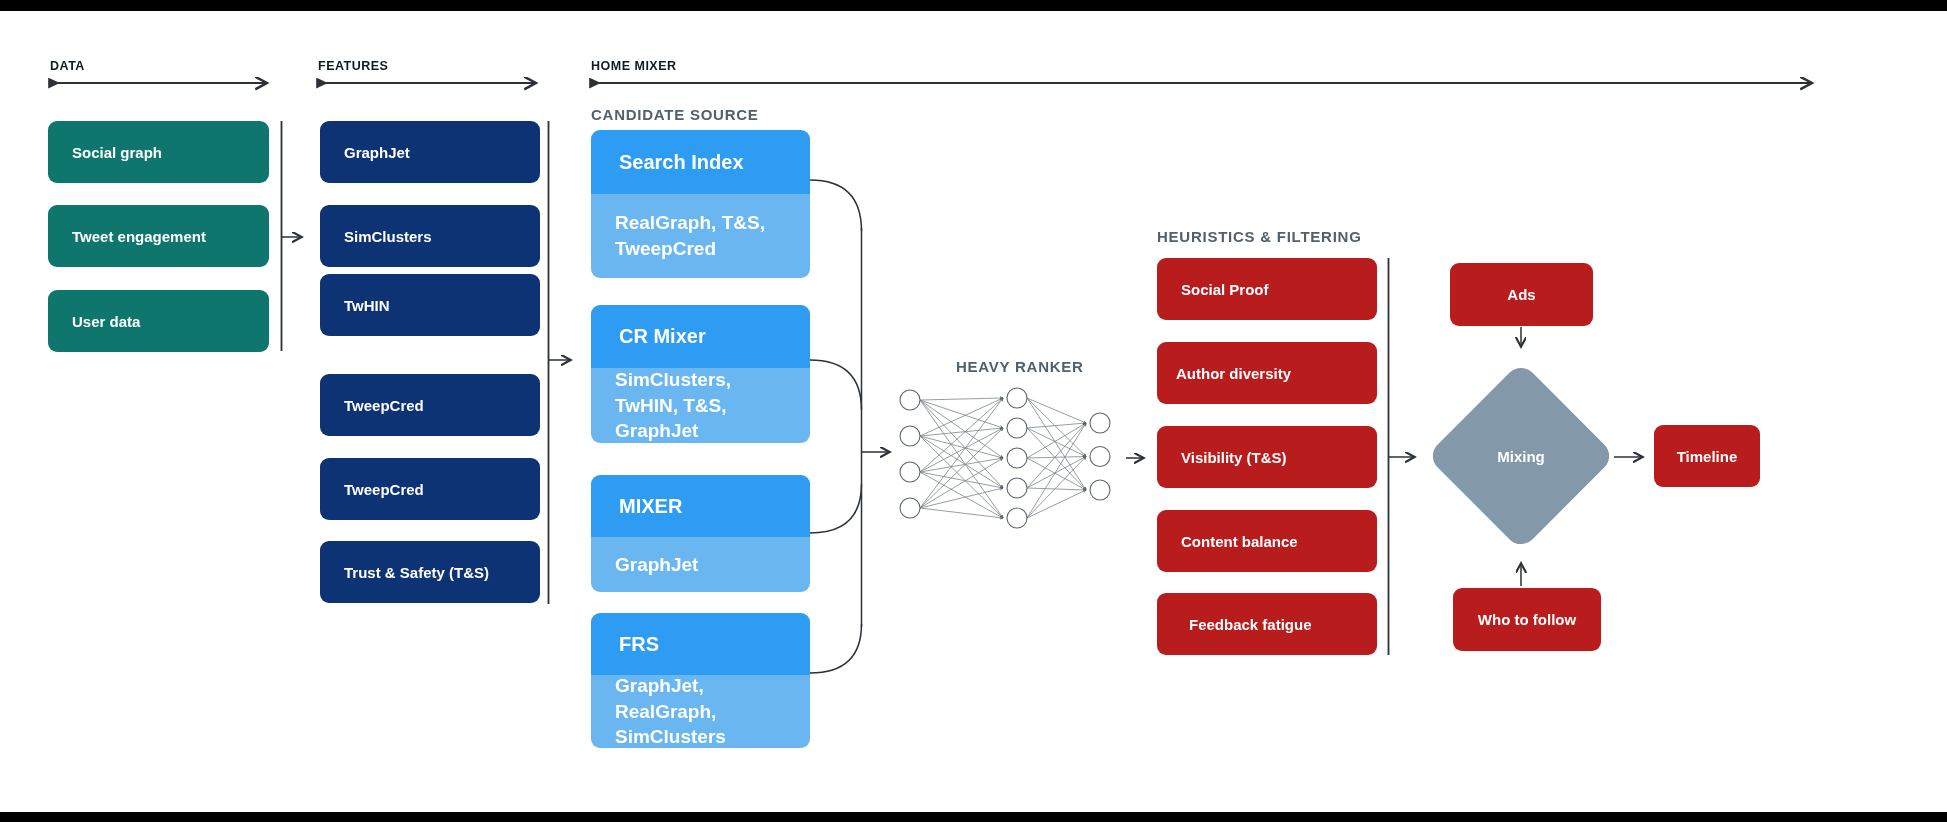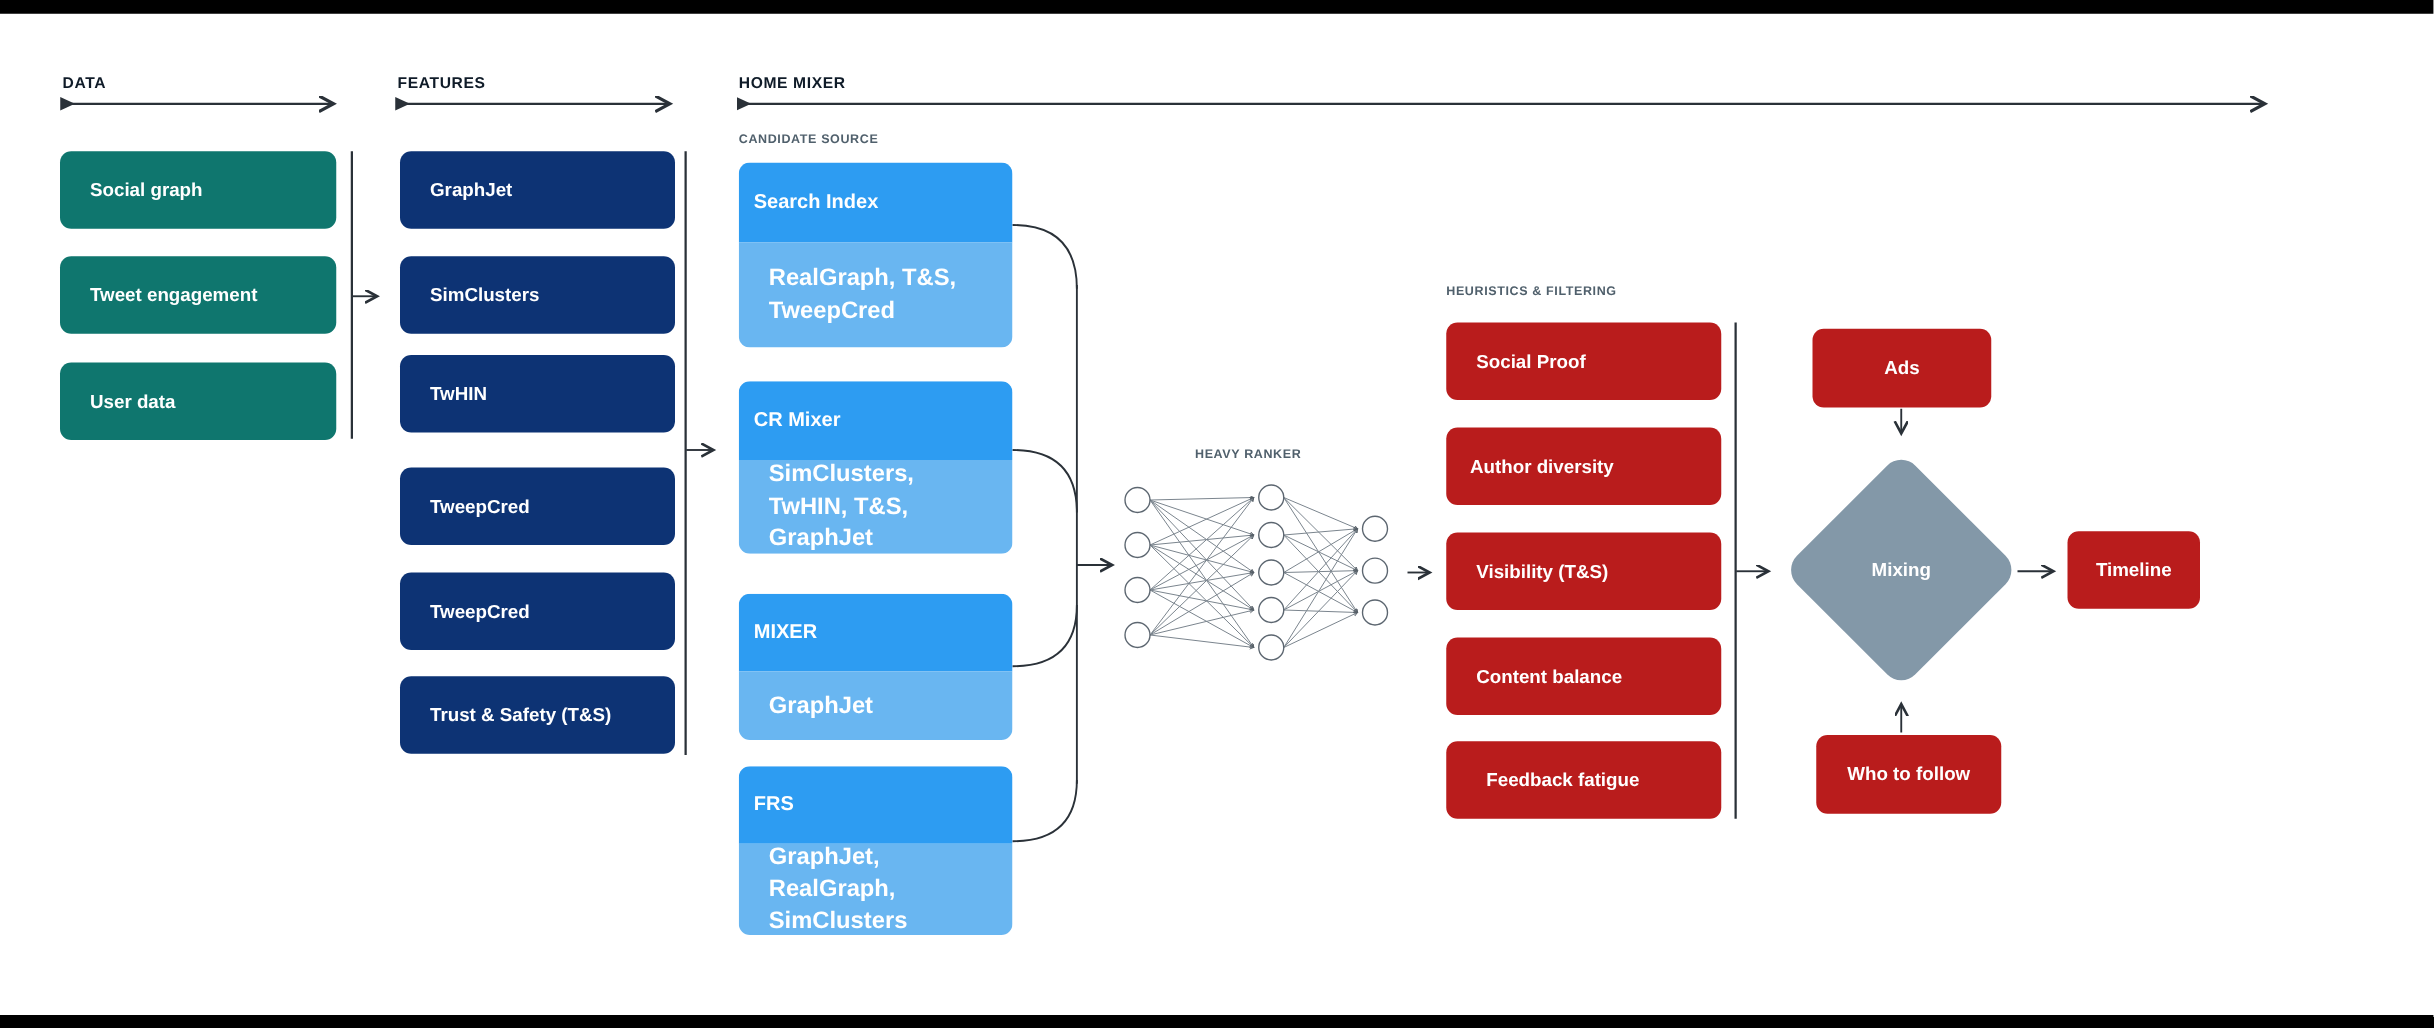--- a/index.html
+++ b/index.html
@@ -6,36 +6,36 @@
   #canvas{
     position:relative;width:1947px;height:822px;overflow:hidden;background:#ffffff;
     font-family:"Liberation Sans",sans-serif;
   }
   .bar{position:absolute;left:0;width:1947px;background:#000000;}
   .section-label{
     position:absolute;font-size:12.5px;font-weight:bold;color:#0f1b28;
     letter-spacing:.04em;white-space:nowrap;
   }
   .sub-label{
-    position:absolute;font-size:10px;font-weight:bold;color:#50606c;
+    position:absolute;font-size:15px;font-weight:bold;color:#50606c;
     letter-spacing:.05em;white-space:nowrap;
   }
   .box{
     position:absolute;border-radius:9px;color:#ffffff;font-size:15px;font-weight:600;
     display:flex;align-items:center;box-sizing:border-box;
   }
   .box.left{padding-left:24px;padding-right:14px;}
   .box.center{justify-content:center;text-align:center;}
   .blue  {background:#0f766e;}
   .navy  {background:#0d3374;}
   .bright{background:#b91c1c;}
   .cand-group{position:absolute;border-radius:9px;overflow:hidden;width:219px;}
   .cand-head{
-    background:#2d9cf2;color:#fff;font-size:16px;font-weight:600;
-    display:flex;align-items:center;padding-left:12px;box-sizing:border-box;
+    background:#2d9cf2;color:#fff;font-size:20px;font-weight:600;
+    display:flex;align-items:center;padding-left:28px;box-sizing:border-box;
   }
   .cand-sub{
     background:#69b6f1;color:#fff;font-size:19px;font-weight:600;line-height:1.35;
     display:flex;align-items:center;padding:0 26px 0 24px;box-sizing:border-box;
   }
   .diamond{
     position:absolute;width:134px;height:134px;background:#8398a8;border-radius:16px;
     transform:rotate(45deg);
   }
   .diamond-label{
@@ -149,21 +149,21 @@
   <div class="sub-label" style="left:591px;top:106px;">CANDIDATE SOURCE</div>
   <div class="sub-label" style="left:956px;top:358px;">HEAVY RANKER</div>
   <div class="sub-label" style="left:1157px;top:228px;">HEURISTICS &amp; FILTERING</div>
 
   <div class="box blue left" style="left:48px;top:121px;width:221px;height:62px;">Social graph</div>
   <div class="box blue left" style="left:48px;top:205px;width:221px;height:62px;">Tweet engagement</div>
   <div class="box blue left" style="left:48px;top:290px;width:221px;height:62px;">User data</div>
 
   <div class="box navy left" style="left:320px;top:121px;width:220px;height:62px;">GraphJet</div>
   <div class="box navy left" style="left:320px;top:205px;width:220px;height:62px;">SimClusters</div>
-  <div class="box navy left" style="left:320px;top:284px;width:220px;height:62px;">TwHIN</div>
+  <div class="box navy left" style="left:320px;top:274px;width:220px;height:62px;">TwHIN</div>
   <div class="box navy left" style="left:320px;top:374px;width:220px;height:62px;">TweepCred</div>
   <div class="box navy left" style="left:320px;top:458px;width:220px;height:62px;">TweepCred</div>
   <div class="box navy left" style="left:320px;top:541px;width:220px;height:62px;">Trust &amp; Safety (T&amp;S)</div>
 
   <div class="cand-group" style="left:591px;top:130px;">
     <div class="cand-head" style="height:64px;">Search Index</div>
     <div class="cand-sub" style="height:84px;">RealGraph, T&amp;S, TweepCred</div>
   </div>
   <div class="cand-group" style="left:591px;top:305px;">
     <div class="cand-head" style="height:63px;">CR Mixer</div>

